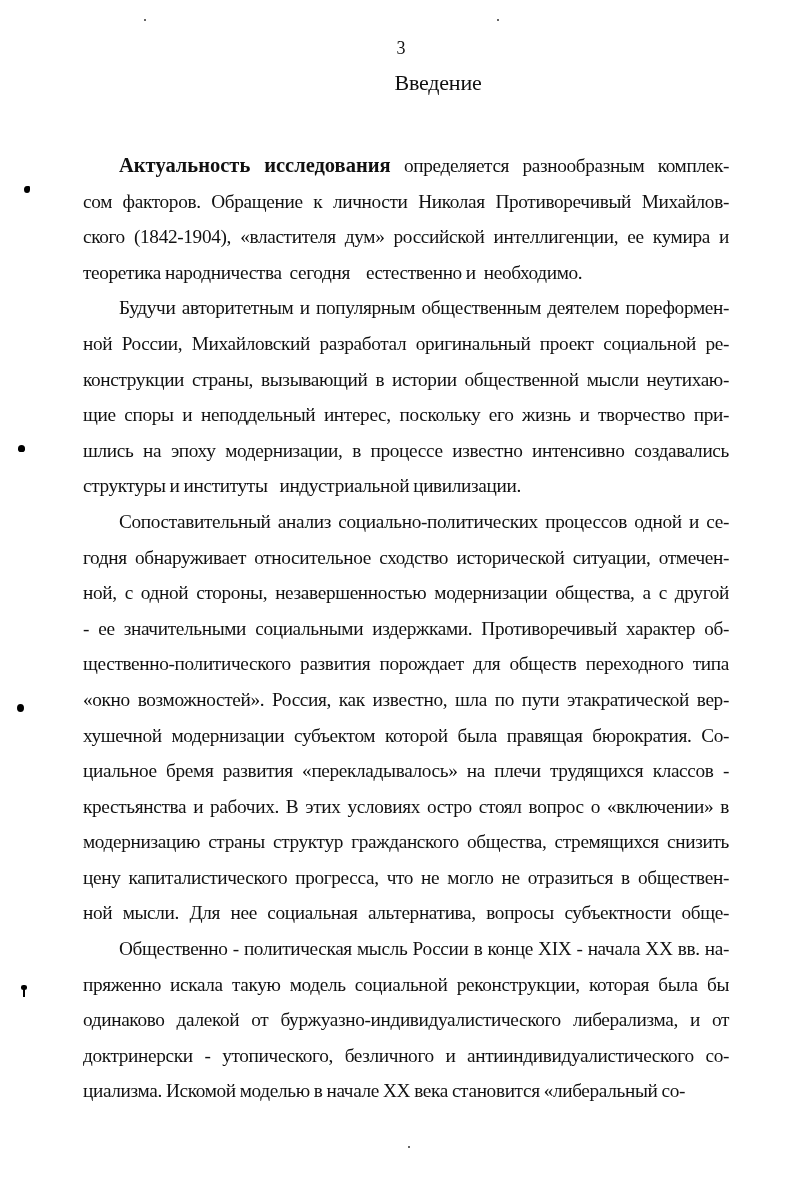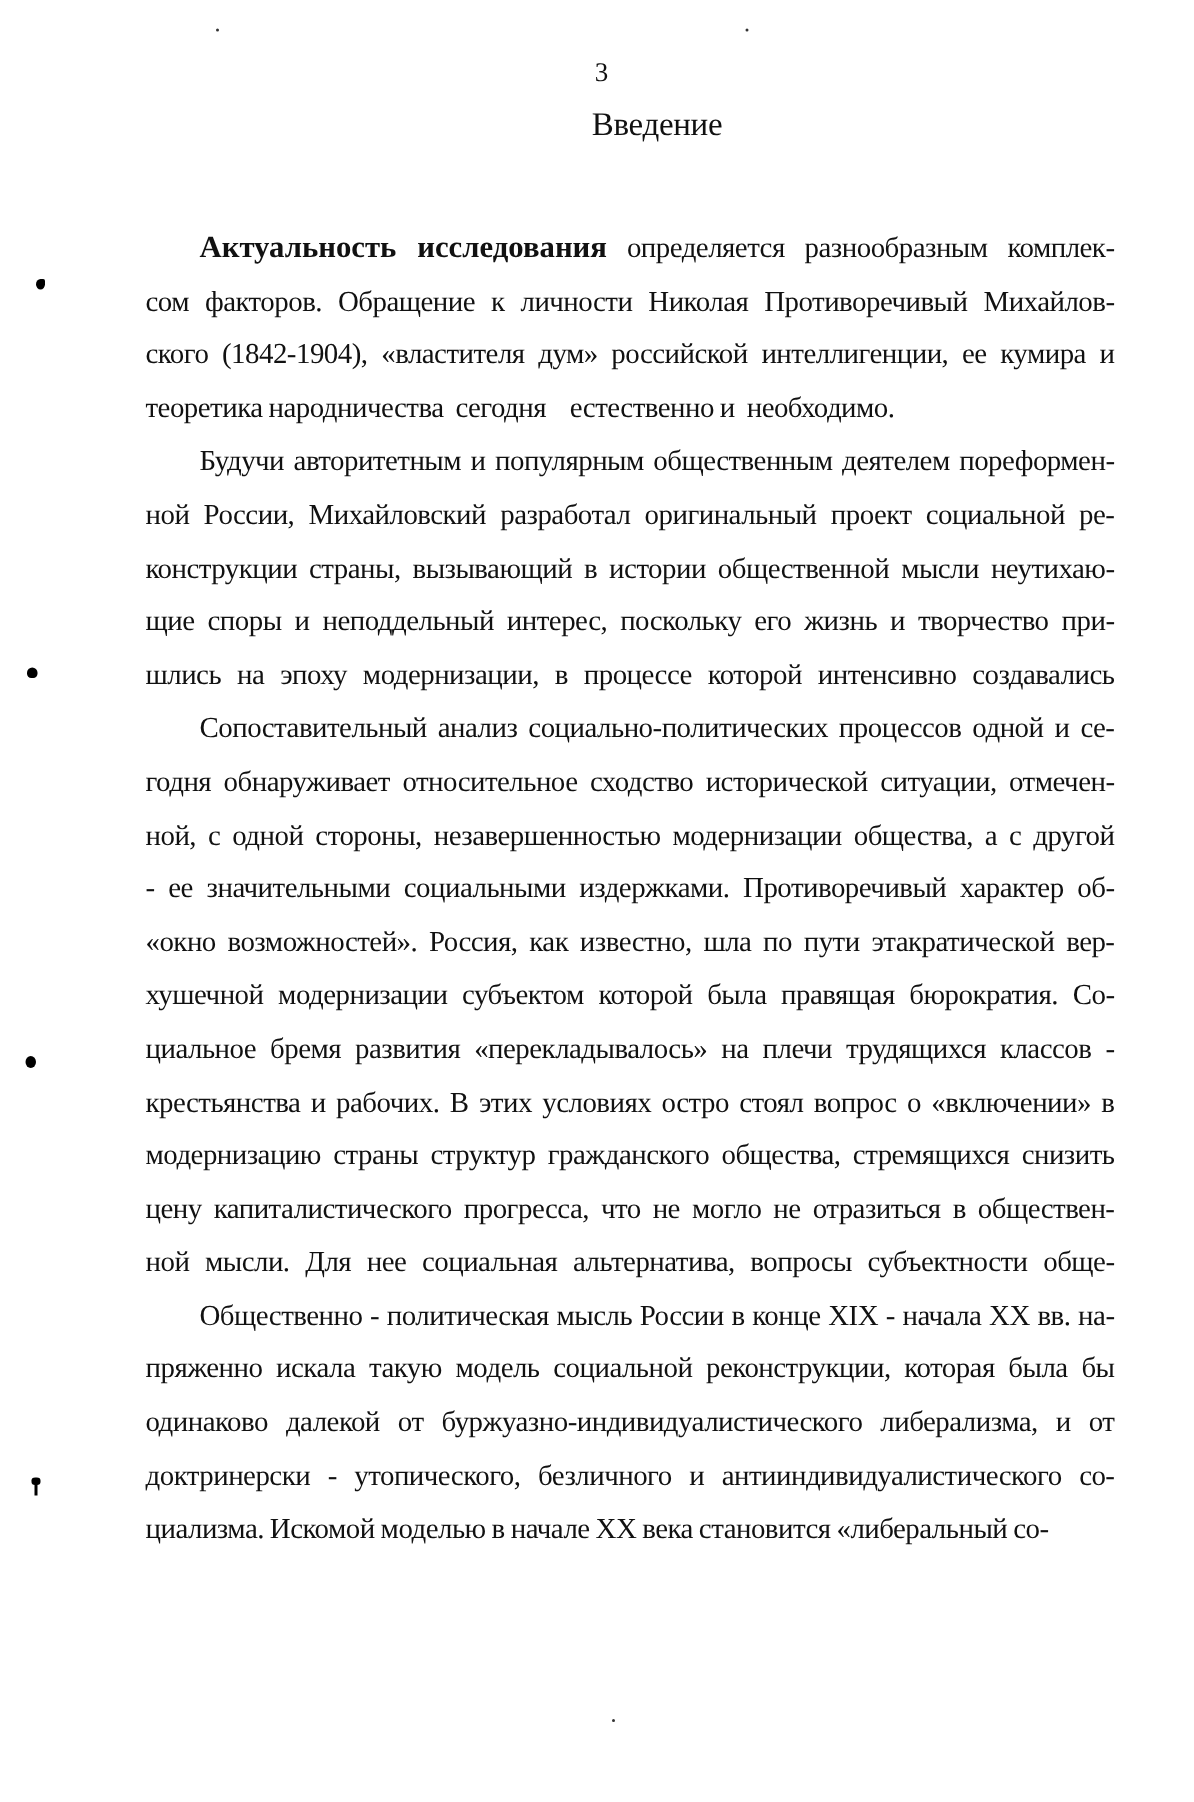--- a/index.html
+++ b/index.html
@@ -39,21 +39,21 @@
       left: 0;
       width: 796px;
       text-align: center;
       font-size: 22px;
       font-weight: normal;
       letter-spacing: -0.2px;
     }
     .heading span { position: relative; left: 40px; }
     .text-block {
       position: absolute;
-      left: 97px;
+      left: 83px;
       top: 148px;
       width: 646px;
       font-size: 19.3px;
       line-height: 35.6px;
       letter-spacing: -0.35px;
       word-spacing: -0.5px;
     }
     .line {
       display: block;
       white-space: nowrap;
@@ -100,27 +100,29 @@
       <span class="line indent"><span class="bold-lead">Актуальность исследования</span><span style="white-space: normal;">  определяется разнообразным комплек-</span></span>
       <span class="line"><span style="white-space: normal;">сом   факторов. Обращение к личности Николая Противоречивый Михайлов-</span></span>
       <span class="line"><span style="white-space: normal;">ского (1842-1904), «властителя дум» российской интеллигенции, ее кумира   и</span></span>
       <span class="line last"><span style="white-space: pre;">теоретика народничества  сегодня    естественно и  необходимо.</span></span>
     </div>
     <div>
       <span class="line indent"><span style="white-space: normal;">Будучи авторитетным и популярным общественным деятелем пореформен-</span></span>
       <span class="line"><span style="white-space: normal;">ной России, Михайловский разработал  оригинальный проект социальной ре-</span></span>
       <span class="line"><span style="white-space: normal;">конструкции страны, вызывающий в истории общественной мысли  неутихаю-</span></span>
       <span class="line"><span style="white-space: normal;">щие споры и неподдельный интерес, поскольку  его жизнь и творчество при-</span></span>
-      <span class="line"><span style="white-space: normal;">шлись на эпоху модернизации, в процессе которой    интенсивно создавались</span></span>
+      <span class="line"><span style="white-space: normal;">шлись на эпоху модернизации, в процессе известно    интенсивно создавались</span></span>
+      <span class="line last"><span style="white-space: pre;">структуры и институты   индустриальной цивилизации.</span></span>
     </div>
     <div>
       <span class="line indent"><span style="white-space: normal;">Сопоставительный анализ   социально-политических процессов  одной и се-</span></span>
       <span class="line"><span style="white-space: normal;">годня обнаруживает относительное сходство исторической ситуации, отмечен-</span></span>
       <span class="line"><span style="white-space: normal;">ной, с одной стороны,  незавершенностью  модернизации общества, а  с другой</span></span>
       <span class="line"><span style="white-space: normal;">- ее значительными социальными издержками. Противоречивый  характер  об-</span></span>
+      <span class="line"><span style="white-space: normal;">щественно-политического развития   порождает для обществ переходного типа</span></span>
       <span class="line"><span style="white-space: normal;">«окно возможностей». Россия, как известно, шла по пути этакратической вер-</span></span>
       <span class="line"><span style="white-space: normal;">хушечной модернизации  субъектом которой  была правящая бюрократия. Со-</span></span>
       <span class="line"><span style="white-space: normal;">циальное бремя развития  «перекладывалось» на плечи  трудящихся классов  -</span></span>
       <span class="line"><span style="white-space: normal;">крестьянства и рабочих. В этих условиях остро стоял вопрос о «включении» в</span></span>
       <span class="line"><span style="white-space: normal;">модернизацию страны структур гражданского  общества, стремящихся снизить</span></span>
       <span class="line"><span style="white-space: normal;">цену капиталистического   прогресса, что не могло не отразиться в обществен-</span></span>
       <span class="line"><span style="white-space: normal;">ной мысли.   Для нее      социальная альтернатива, вопросы субъектности обще-</span></span>
     </div>
     <div>
       <span class="line indent"><span style="white-space: normal;">Общественно - политическая мысль России в конце XIX - начала XX вв. на-</span></span>

